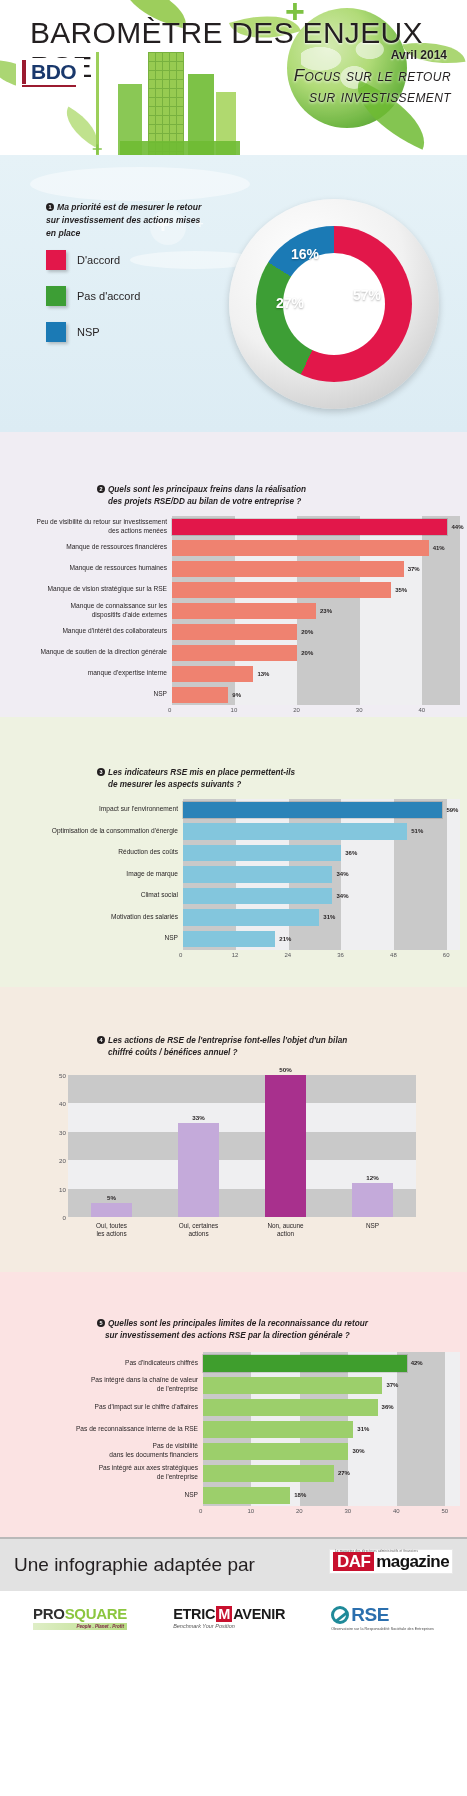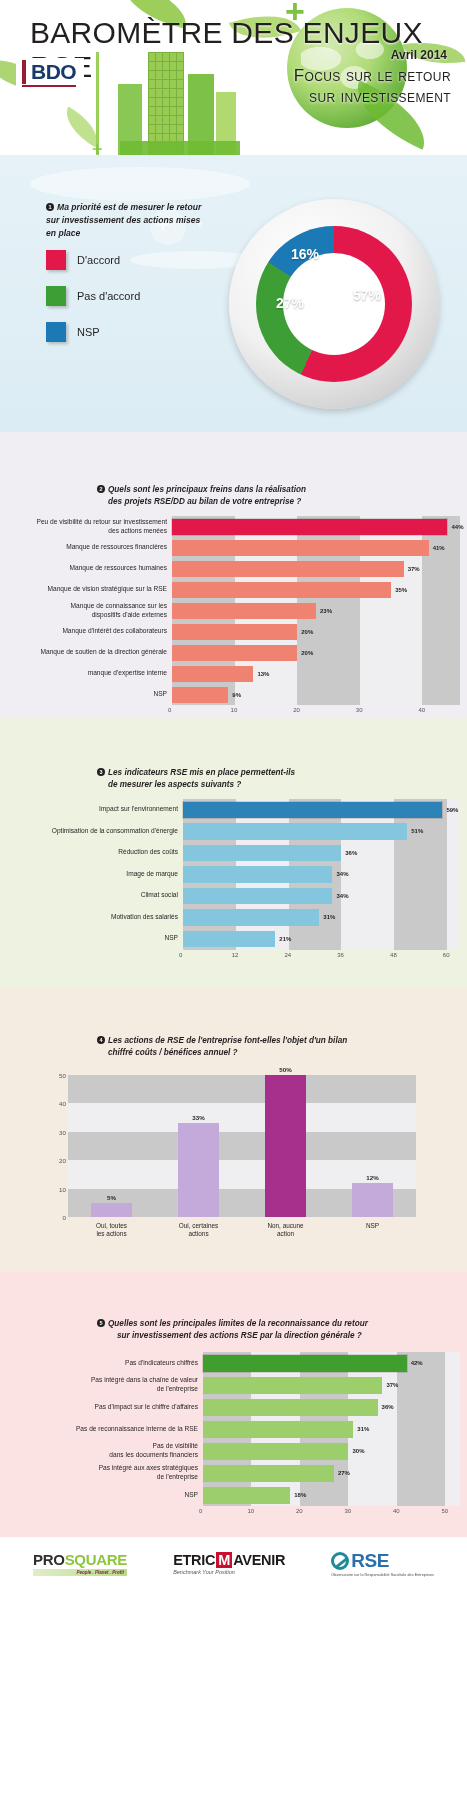--- a/index.html
+++ b/index.html
@@ -53,20 +53,21 @@
   .hdr-date{
     position:absolute; right:20px; top:48px; z-index:5;
     font-size:12px; color:#231f20; font-weight:700;
     text-shadow:0 1px 2px rgba(255,255,255,.9);
   }
   .hdr-sub{
     position:absolute; right:16px; top:66px; z-index:5; text-align:right;
     font-size:17px; color:#231f20; line-height:1.22;
     font-variant:small-caps; letter-spacing:.4px;
     text-shadow:0 1px 3px rgba(255,255,255,.95);
+    font-style:italic;
   }
   .logo-bdo{
     position:absolute; left:16px; top:58px; z-index:6;
     background:#fff; padding:2px 8px 4px 6px;
   }
   .logo-bdo .bdo-txt{
     font-size:21px; font-weight:700; color:#19386c; letter-spacing:-.5px;
     border-left:4px solid #9b1b30; padding-left:5px; display:inline-block;
   }
   .logo-bdo .bdo-rule{ height:2px; background:#9b1b30; margin-top:1px; }
@@ -500,21 +501,21 @@
 action</div>
         <div class="vb-col" style="left: 284.49px; width: 40.02px; height: 34.08px; background: rgb(196, 170, 218);"></div>
         <div class="vb-val" style="left: 304.5px; top: 98.92px;">12%</div>
         <div class="vb-xlab" style="left: 304.5px; top: 147px; width: 87px; margin-left: 0px; transform: translateX(-50%);">NSP</div>
       </div>
   </div>
 
   <div class="section s5">
     <div class="sec-q" style="position:absolute;left:97px;top:46px;">
       <span class="q-bullet">5</span><span>Quelles sont les principales limites de la reconnaissance du retour</span><br>
-      <span style="margin-left:20px;display:inline-block">sur investissement des actions RSE par la direction générale ?</span>
+      <span style="margin-left:8px;display:inline-block">sur investissement des actions RSE par la direction générale ?</span>
     </div>
     <div class="hbar-chart" id="chart5" style="left: 8px; top: 80px; width: 452px;">
         <div class="hb-bands" style="left: 195px; height: 154px;">
           <div class="hb-band" style="left: 0px; width: 48.4906px;"></div>
           <div class="hb-band lite" style="left: 48.4906px; width: 48.4906px;"></div>
           <div class="hb-band" style="left: 96.9811px; width: 48.4906px;"></div>
           <div class="hb-band lite" style="left: 145.472px; width: 48.4906px;"></div>
           <div class="hb-band" style="left: 193.962px; width: 48.4906px;"></div>
           <div class="hb-band lite" style="left: 242.453px; width: 14.5472px;"></div>
         </div>
@@ -574,20 +575,28 @@
           <span class="hb-axis" style="left: -4px; top: 2px;">0</span>
           <span class="hb-axis" style="left: 44.4906px; top: 2px;">10</span>
           <span class="hb-axis" style="left: 92.9811px; top: 2px;">20</span>
           <span class="hb-axis" style="left: 141.472px; top: 2px;">30</span>
           <span class="hb-axis" style="left: 189.962px; top: 2px;">40</span>
           <span class="hb-axis" style="left: 238.453px; top: 2px;">50</span>
         </div>
       </div>
   </div>
 
+  <div class="footer-top">
+    <div class="footer-txt">Une infographie adaptée par</div>
+    <div class="daf">
+      <span class="daf-tiny">Le magazine des directeurs administratifs et financiers</span>
+      <span class="daf-red">DAF</span>
+      <span class="daf-mag">magazine</span>
+    </div>
+  </div>
 
   <div class="footer-bot">
     <div class="pro">
       <div class="pro-word">
         <span class="pro-a">PRO</span><span class="pro-b">SQUARE</span>
       </div>
       <div class="pro-bar">People . Planet . Profit</div>
     </div>
 
     <div>

